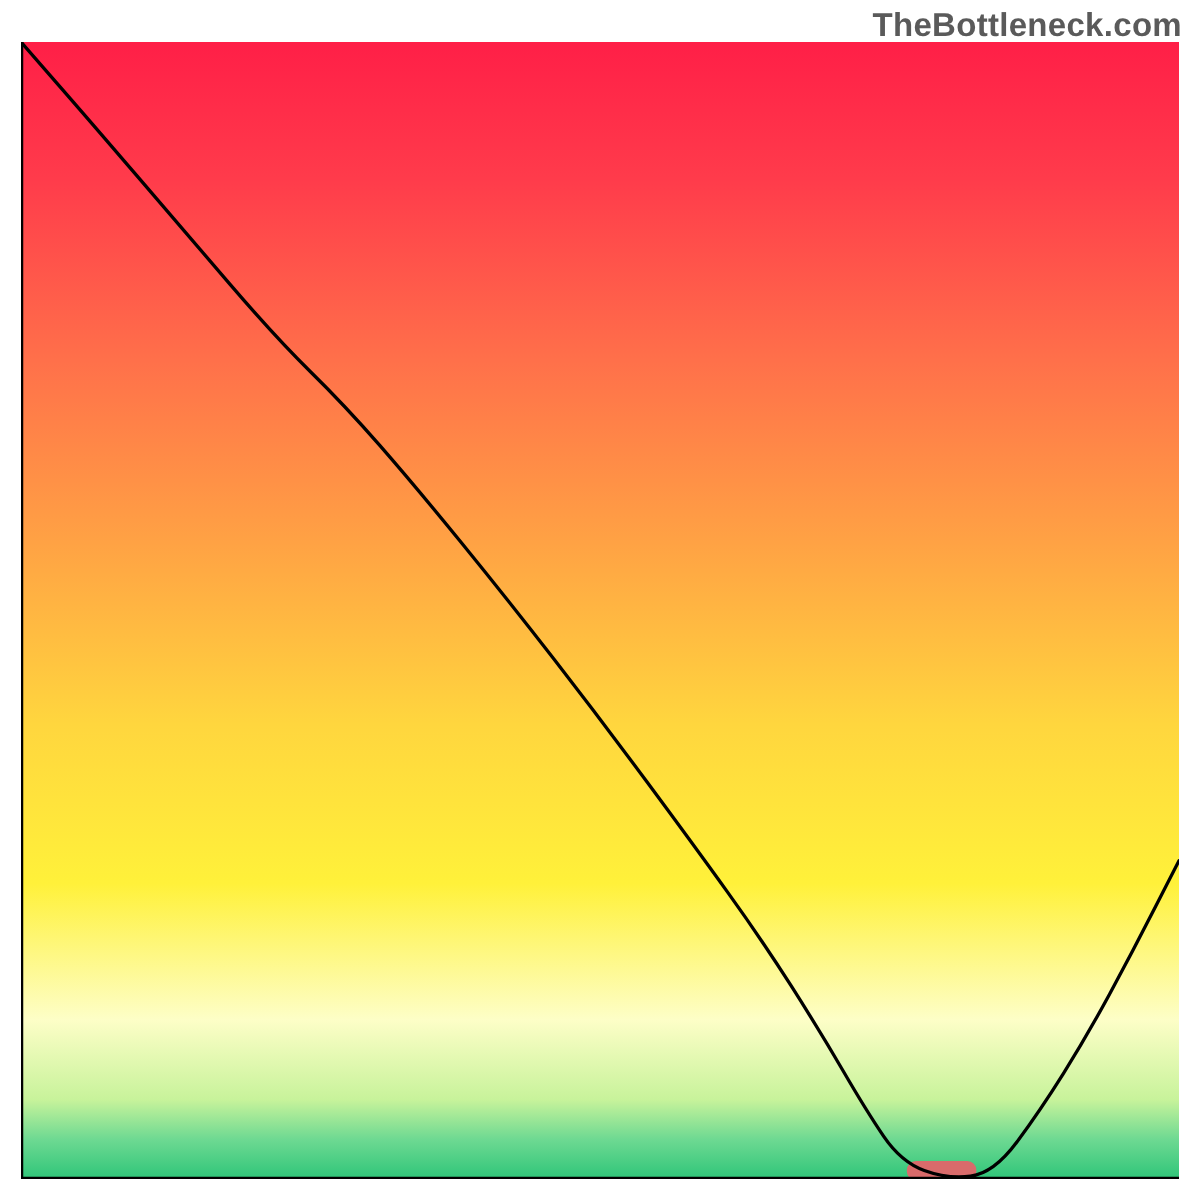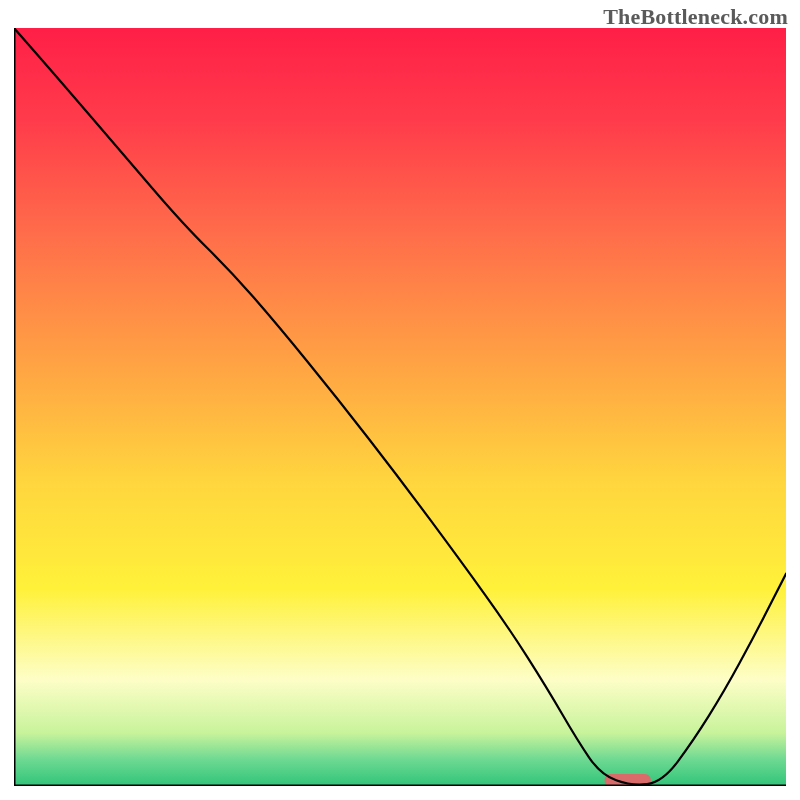--- a/index.html
+++ b/index.html
@@ -18,21 +18,20 @@
   }
   .watermark {
     position: absolute;
     top: 4px;
     right: 12px;
     font-size: 22px;
     font-weight: 600;
     color: #5a5a5a;
     letter-spacing: 0.2px;
     z-index: 10;
-    font-family: Liberation Serif, serif;
   }
   .plot-wrap {
     position: absolute;
     left: 14px;
     top: 28px;
     width: 772px;
     height: 758px;
   }
   svg.plot {
     display: block;

